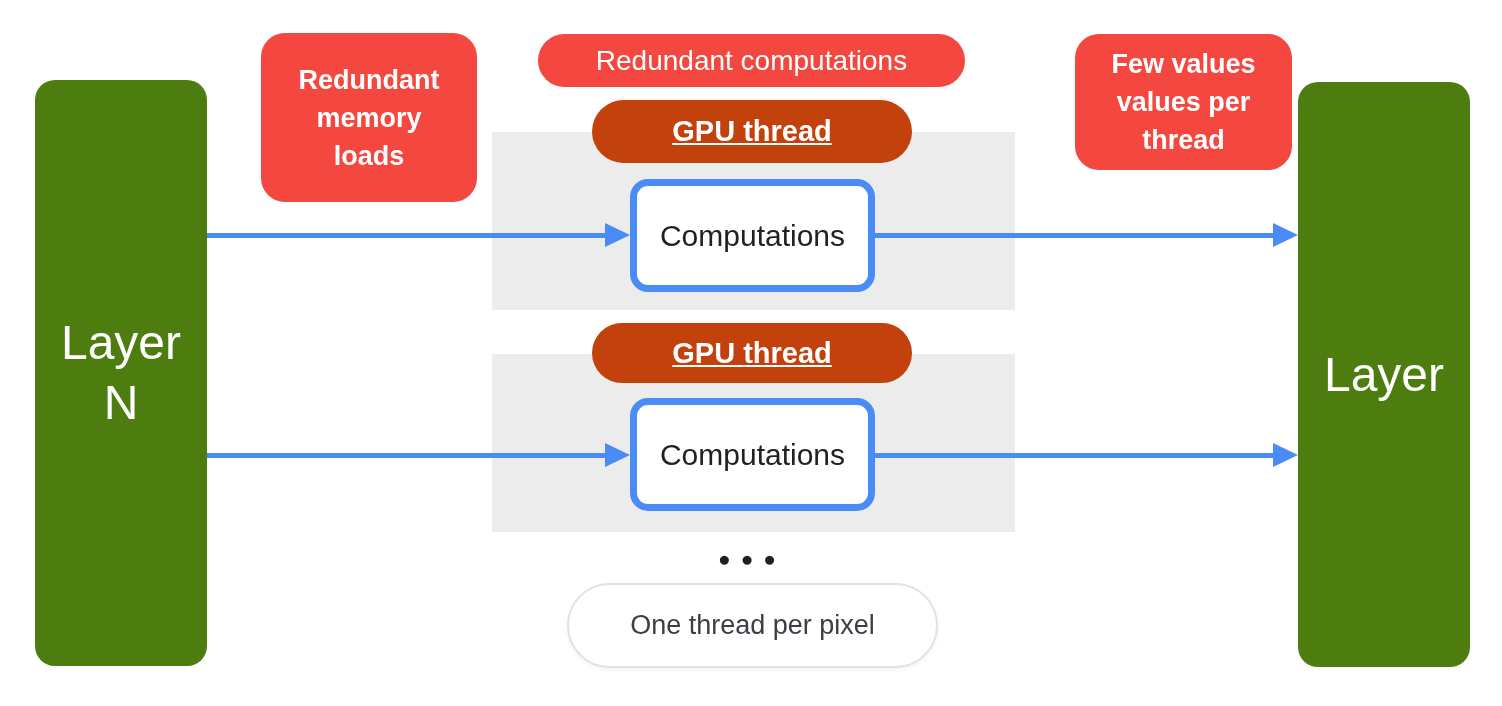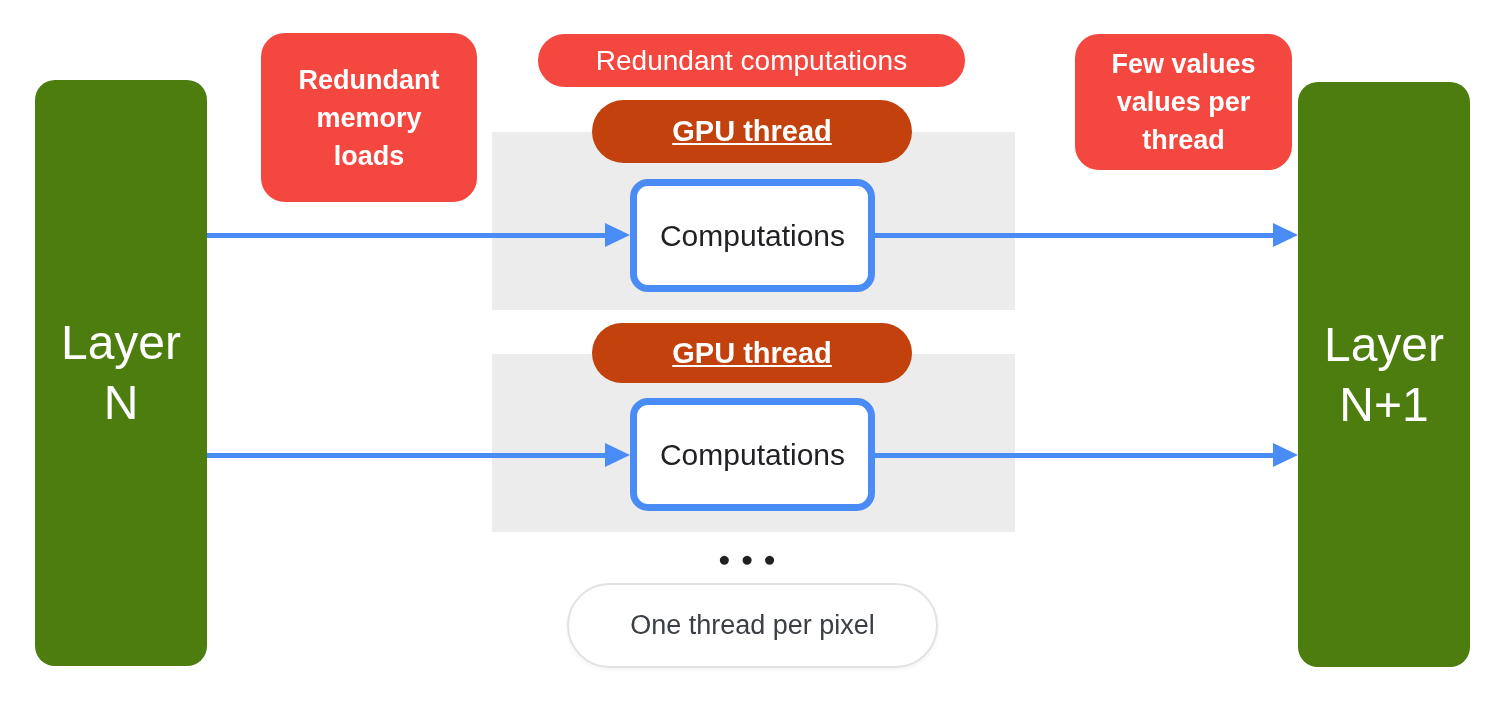--- a/index.html
+++ b/index.html
@@ -170,21 +170,20 @@
 
 <div class="canvas">
 
   <div class="layer-box layer-left">
     <span>Layer</span>
     <span>N</span>
   </div>
 
   <div class="layer-box layer-right">
     <span>Layer</span>
-    <span>N+1</span>
   </div>
 
   <div class="red-box red-left">
     <span>Redundant</span>
     <span>memory</span>
     <span>loads</span>
   </div>
 
   <div class="red-pill">
     <span>Redundant computations</span>

